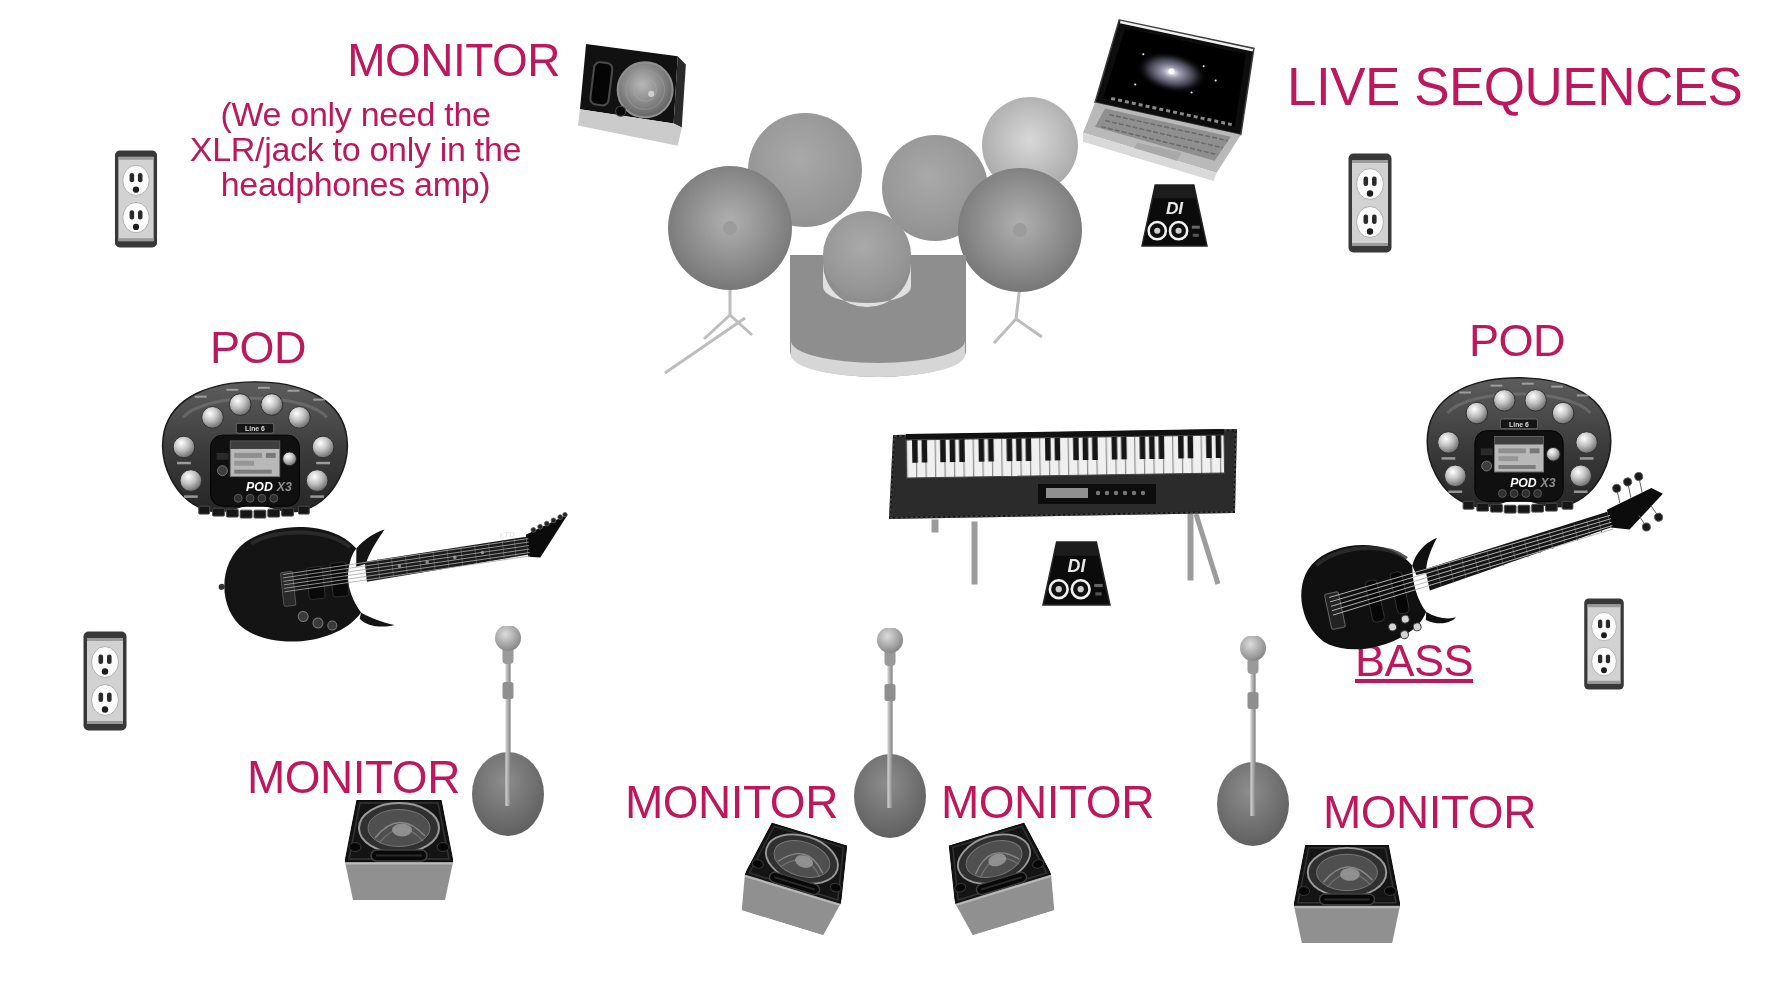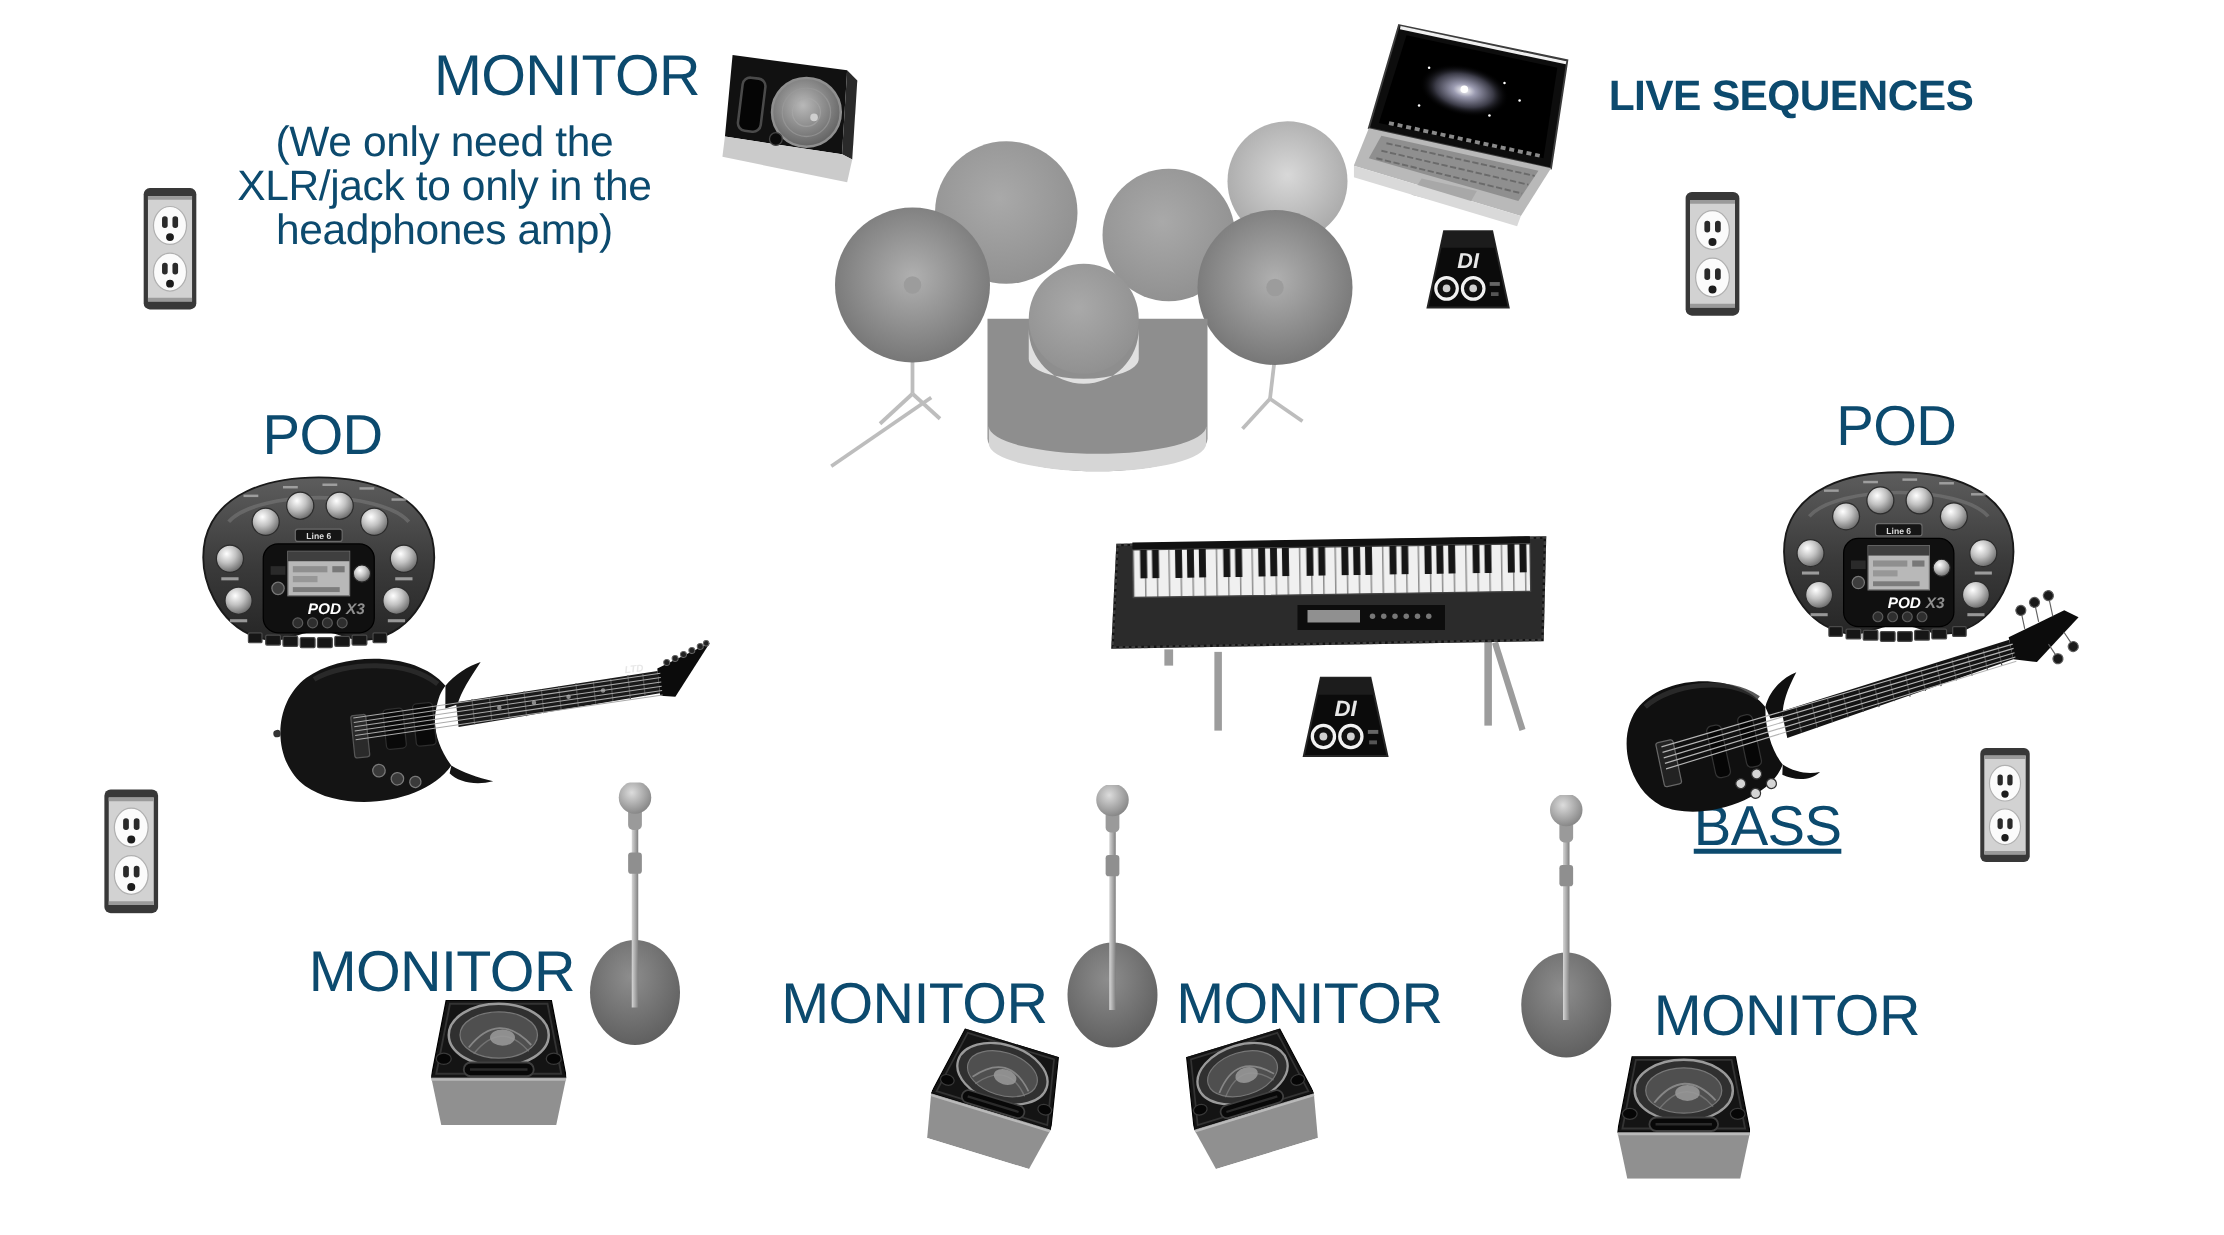--- a/index.html
+++ b/index.html
@@ -1,18 +1,18 @@
 <!DOCTYPE html>
 <html><head>
 <meta charset="utf-8">
 <style>
   html,body{margin:0;padding:0;background:#ffffff;}
   #stage{position:relative;width:1779px;height:988px;background:#ffffff;overflow:hidden;
          font-family:"Liberation Sans",sans-serif;color:#000;}
-  .lbl{position:absolute;white-space:nowrap;line-height:1;font-size:46px;color:#0c4a6e;letter-spacing:-0.5px;}
+  .lbl{position:absolute;white-space:nowrap;line-height:1;font-size:46px;color:#be185d;letter-spacing:-0.5px;}
   .obj{position:absolute;}
   .note{font-size:34px;line-height:35px;text-align:right;letter-spacing:-0.3px;}
   .note span{display:block;}
   svg.use{display:block;overflow:visible;}
 </style>
 </head>
 <body>
 
 <div id="stage">
 
@@ -385,21 +385,21 @@
   </svg>
 
   <div class="lbl" style="left:300px;top:37px;width:260px;text-align:right;">MONITOR</div>
 
   <div class="lbl note" style="left:160px;top:97px;width:391px;text-align:center;">
     <span>(We only need the</span>
     <span>XLR/jack to only in the</span>
     <span>headphones amp)</span>
   </div>
 
-  <div class="lbl" style="left:1287px;top:60px;font-size:34px;font-weight:bold;">LIVE SEQUENCES</div>
+  <div class="lbl" style="left:1287px;top:60px;font-size:53px;">LIVE SEQUENCES</div>
 
   <div class="lbl" style="left:210px;top:325px;font-size:45px;">POD</div>
 
   <div class="lbl" style="left:1469px;top:318px;font-size:45px;">POD</div>
 
 
   <div class="lbl" style="left:1355px;top:638px;font-size:45px;text-decoration:underline;">BASS</div>
 
   <div class="lbl" style="left:247px;top:754px;">MONITOR</div>
 

